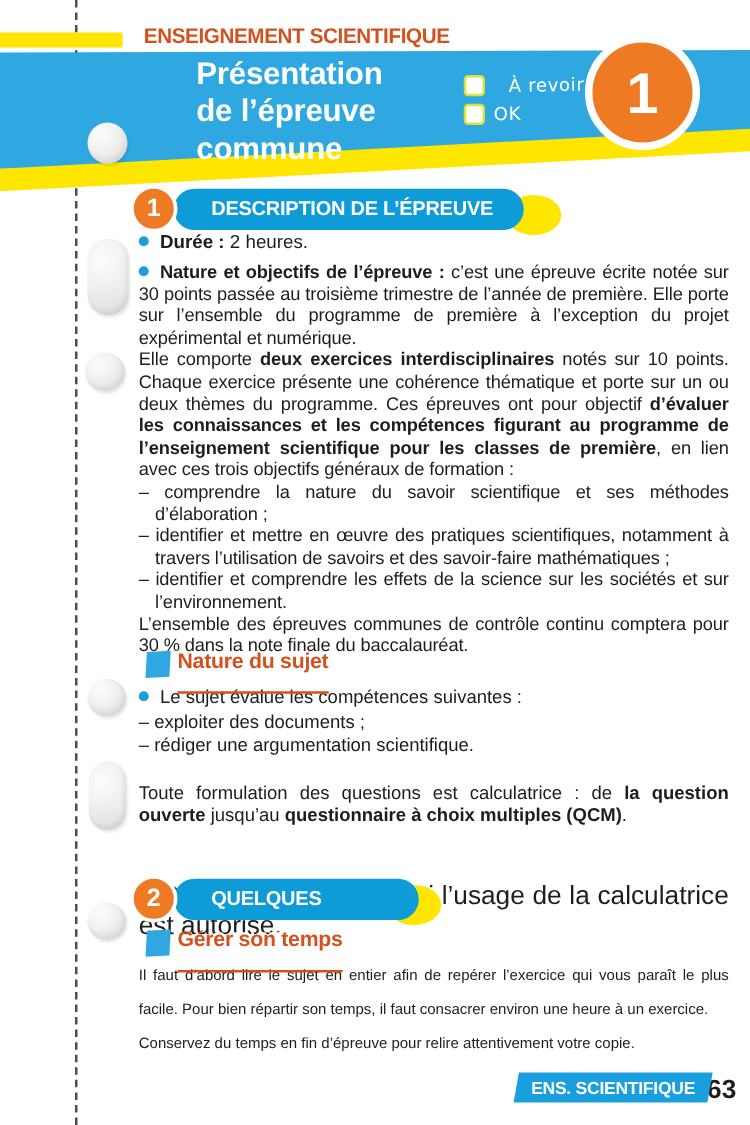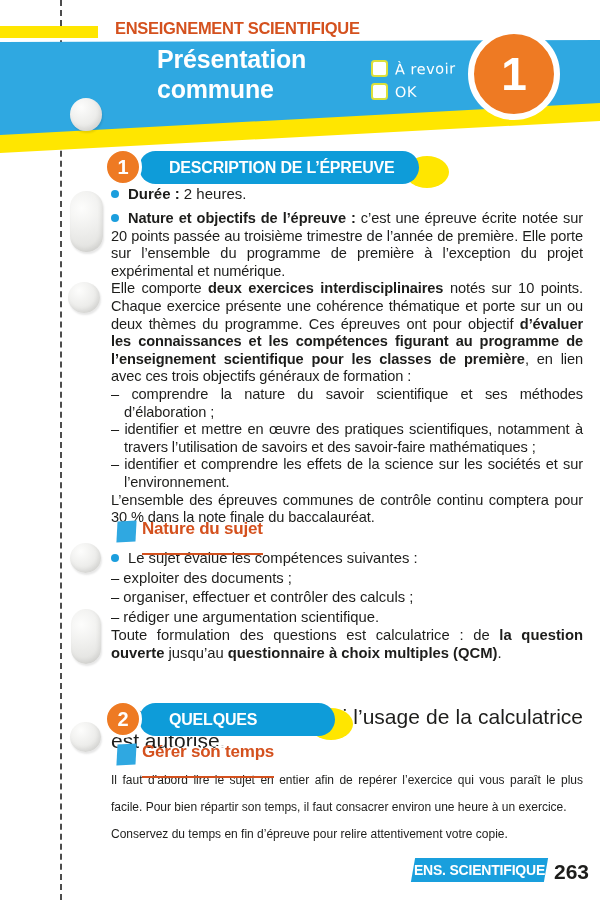--- a/index.html
+++ b/index.html
@@ -23,21 +23,21 @@
     clip-path:polygon(0px 133px,600px 100px,600px 121px,0px 153px);z-index:1;}
   .banner-blue{position:absolute;left:0;top:0;width:600px;height:160px;background:var(--banner-blue,#2fa8e1);
     clip-path:polygon(0px 42px,600px 40px,600px 103px,0px 135px);z-index:2;}
   .chapter-title{position:absolute;left:117px;top:44px;z-index:3;color:#fff;font-weight:700;
     font-size:25px;line-height:30px;letter-spacing:-.2px;margin-left:40px;}
   .cb{position:absolute;z-index:3;display:flex;align-items:center;}
   .cb .box{width:13px;height:13px;border:2.5px solid var(--checkbox-yellow,#dde03a);
            border-radius:3.5px;background:#fff;display:inline-block;}
   .cb .lbl{color:#fff;font-size:14.5px;font-family:"DejaVu Sans",sans-serif;
            letter-spacing:.5px;margin-left:7px;transform:rotate(-1deg);}
-  .cb1{left:371px;top:60px;} .cb2{left:371px;top:83px;justify-content:center;}
+  .cb1{left:371px;top:60px;gap:12px;} .cb2{left:371px;top:83px;justify-content:center;}
   .chapter-badge{position:absolute;left:468px;top:28px;width:80px;height:80px;border-radius:50%;
     background:var(--accent-orange,#ee7a23);border:6px solid #fff;z-index:4;
     display:flex;align-items:center;justify-content:center;}
   .chapter-badge span{color:#fff;font-size:46px;font-weight:700;}
 
   
   .secban{position:absolute;left:104px;height:40px;z-index:3;}
   .secban .cap{position:absolute;top:8px;height:32px;border-radius:50%;
                background:var(--accent-yellow,#ffe600);z-index:1;}
   .secban .pill{position:absolute;left:35px;top:3px;height:33px;border-radius:17px;
@@ -66,41 +66,42 @@
   .dash{padding-left:13px;text-indent:-13px;}
   strong{font-weight:700;}
   .b-duree{top:185px;font-size:15px;}
   .b-main{top:210px;font-size:14.6px;line-height:17.6px;letter-spacing:-.1px;}
   .b-comp{top:549px;font-size:14.8px;line-height:19.6px;}
   .b-form{top:627px;font-size:14.8px;line-height:17.8px;}
   .b-calc{top:705px;font-size:21px;}
   .b-gerer{top:767px;font-size:12px;line-height:27px;}
 
   
-  .footer-tab{position:absolute;left:413px;top:858px;width:133px;height:24px;z-index:3;}
+  .footer-tab{position:absolute;left:413px;top:858px;width:155px;height:24px;z-index:3;}
   .footer-tab::before{content:"";position:absolute;inset:0;background:var(--footer-blue,#199fdd);
       transform:skewX(-10deg);}
   .footer-tab span{position:relative;display:block;text-align:center;color:#fff;
       font-weight:700;font-size:14px;line-height:24px;letter-spacing:-.2px;}
   .page-num{position:absolute;left:554px;top:860px;font-size:21px;font-weight:700;}
 </style>
 </head>
 <body>
 
 <div class="page">
 
   <div class="tear-line"></div>
 
   <div class="yellow-tab"></div>
   <div class="banner-yellow"></div>
   <div class="banner-blue"></div>
   <div class="eyebrow">ENSEIGNEMENT SCIENTIFIQUE</div>
 
   <div class="chapter-title">
     <div>Présentation</div>
+    <div>de l’épreuve</div>
     <div>commune</div>
   </div>
 
   <div class="cb cb1">
     <span class="box"></span>
     <span class="lbl">À revoir</span>
   </div>
   <div class="cb cb2">
     <span class="box"></span>
     <span class="lbl">OK</span>
@@ -121,37 +122,36 @@
     <span class="cap"></span>
     <span class="pill">DESCRIPTION DE L’ÉPREUVE</span>
     <span class="num">1</span>
   </div>
 
   <div class="tb b-duree">
     <span class="dot"></span><span><strong>Durée : </strong><span>2 heures.</span></span>
   </div>
 
   <div class="tb b-main">
-    <p><span class="dot"></span><span><strong>Nature et objectifs de l’épreuve : </strong><span>c’est une épreuve écrite notée sur 20 points passée au troisième trimestre de l’année de première. Elle porte sur l’ensemble du programme de première à l’exception du projet expérimental et numérique.</span></span></p>
+    <p><span class="dot"></span><span><strong>Nature et objectifs de l’épreuve : </strong><span>c’est une épreuve écrite notée sur 30 points passée au troisième trimestre de l’année de première. Elle porte sur l’ensemble du programme de première à l’exception du projet expérimental et numérique.</span></span></p>
     <p><span>Elle comporte </span><strong>deux exercices interdisciplinaires</strong><span> notés sur 10 points. Chaque exercice présente une cohérence thématique et porte sur un ou deux thèmes du programme. Ces épreuves ont pour objectif </span><strong>d’évaluer les connaissances et les compétences figurant au programme de l’enseignement scientifique pour les classes de première</strong><span>, en lien avec ces trois objectifs généraux de formation :</span></p>
     <p class="dash">– comprendre la nature du savoir scientifique et ses méthodes d’élaboration ;</p>
     <p class="dash">– identifier et mettre en œuvre des pratiques scientifiques, notamment à travers l’utilisation de savoirs et des savoir-faire mathématiques ;</p>
     <p class="dash">– identifier et comprendre les effets de la science sur les sociétés et sur l’environnement.</p>
     <p><span>L’ensemble des épreuves communes de contrôle continu comptera pour 30 % dans la note finale du baccalauréat.</span></p>
   </div>
 
   <div class="subhead hn">
     <span class="marker"></span>
     <span class="txt">Nature du sujet</span>
   </div>
 
   <div class="tb b-comp">
     <p><span class="dot"></span><span><span>Le sujet évalue les compétences suivantes :</span></span></p>
     <p class="dash">– exploiter des documents ;</p>
-    <p class="dash">– organiser, effectuer et contrôler des calculs ;</p>
     <p class="dash">– rédiger une argumentation scientifique.</p>
   </div>
 
   <div class="tb b-form"><span>Toute formulation des questions est calculatrice : de </span><strong>la question ouverte</strong><span> jusqu’au </span><strong>questionnaire à choix multiples (QCM)</strong><span>.</span></div>
 
   <div class="tb b-calc">
     <span class="dot"></span><span><span>Chaque sujet précise si l’usage de la calculatrice est autorisé.</span></span>
   </div>
 
   <div class="secban s2">

